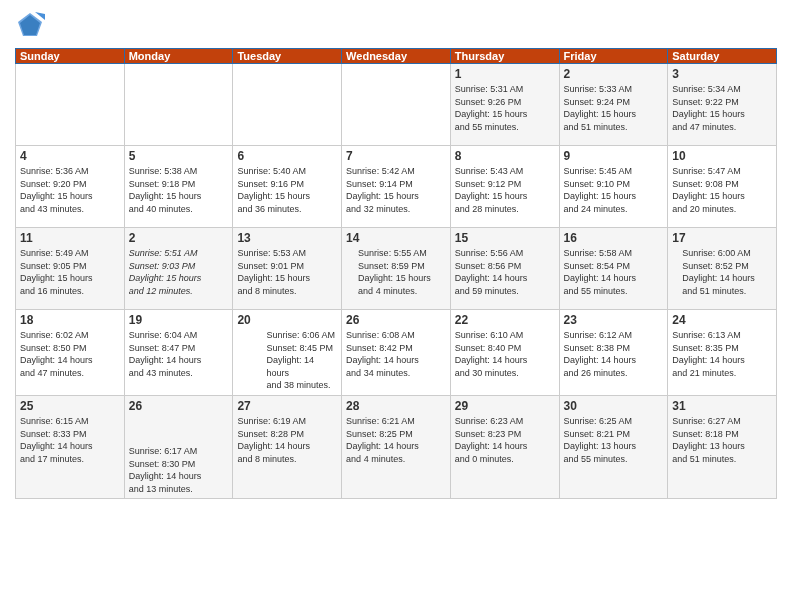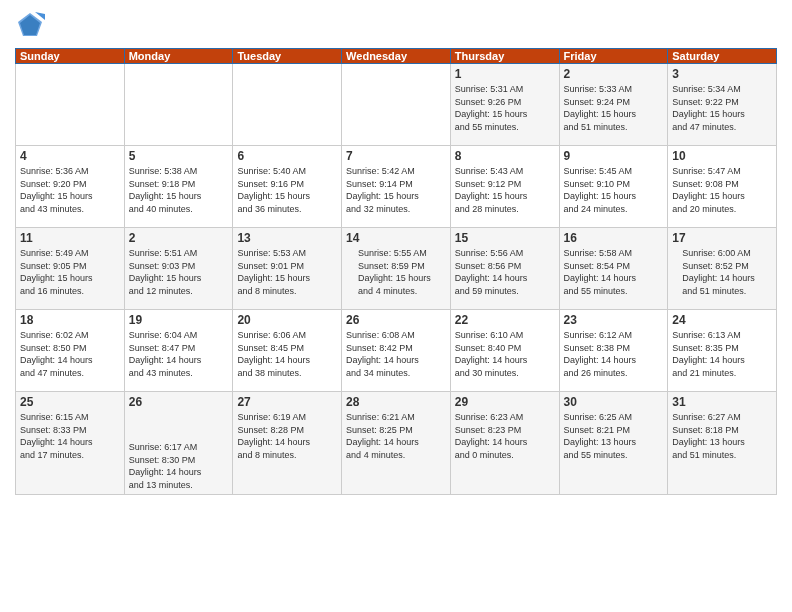--- a/index.html
+++ b/index.html
@@ -214,21 +214,21 @@
         <tr>
           <td>
             <div class="day-number">11</div>
             <div class="day-info" style="white-space: pre-line;">Sunrise: 5:49 AM
 Sunset: 9:05 PM
 Daylight: 15 hours
 and 16 minutes.</div>
           </td>
           <td>
             <div class="day-number">2</div>
-            <div class="day-info" style="white-space: pre-line;">Sunrise: 5:51 AM
+            <div class="day-info" style="white-space: pre-line; font-style: italic;">Sunrise: 5:51 AM
 Sunset: 9:03 PM
 Daylight: 15 hours
 and 12 minutes.</div>
           </td>
           <td>
             <div class="day-number">13</div>
             <div class="day-info" style="white-space: pre-line;">Sunrise: 5:53 AM
 Sunset: 9:01 PM
 Daylight: 15 hours
 and 8 minutes.</div>
@@ -272,21 +272,21 @@
           </td>
           <td>
             <div class="day-number">19</div>
             <div class="day-info" style="white-space: pre-line;">Sunrise: 6:04 AM
 Sunset: 8:47 PM
 Daylight: 14 hours
 and 43 minutes.</div>
           </td>
           <td>
             <div class="day-number">20</div>
-            <div class="day-info" style="white-space: pre-line;">Sunrise: 6:06 AM
+            <div class="day-info" style="white-space: pre-line; margin-left: 29px;">Sunrise: 6:06 AM
 Sunset: 8:45 PM
 Daylight: 14 hours
 and 38 minutes.</div>
           </td>
           <td>
             <div class="day-number">26</div>
             <div class="day-info" style="white-space: pre-line;">Sunrise: 6:08 AM
 Sunset: 8:42 PM
 Daylight: 14 hours
 and 34 minutes.</div>

